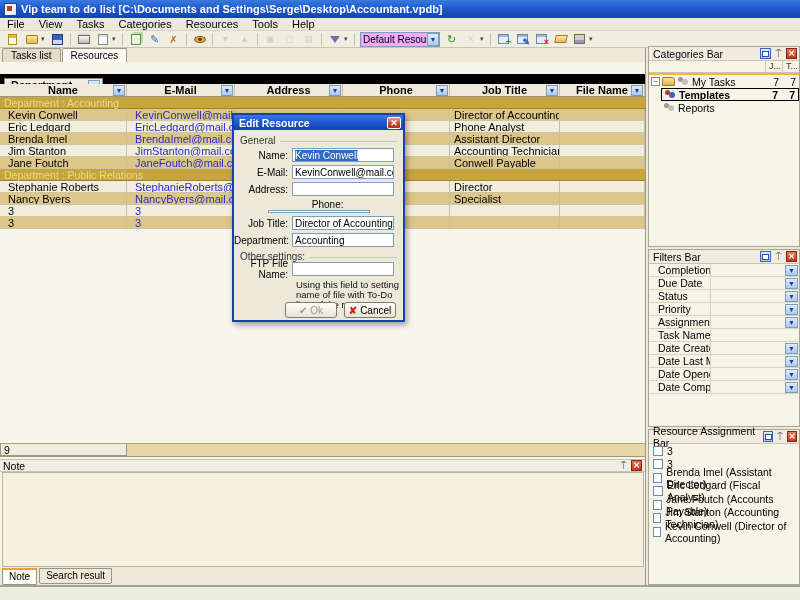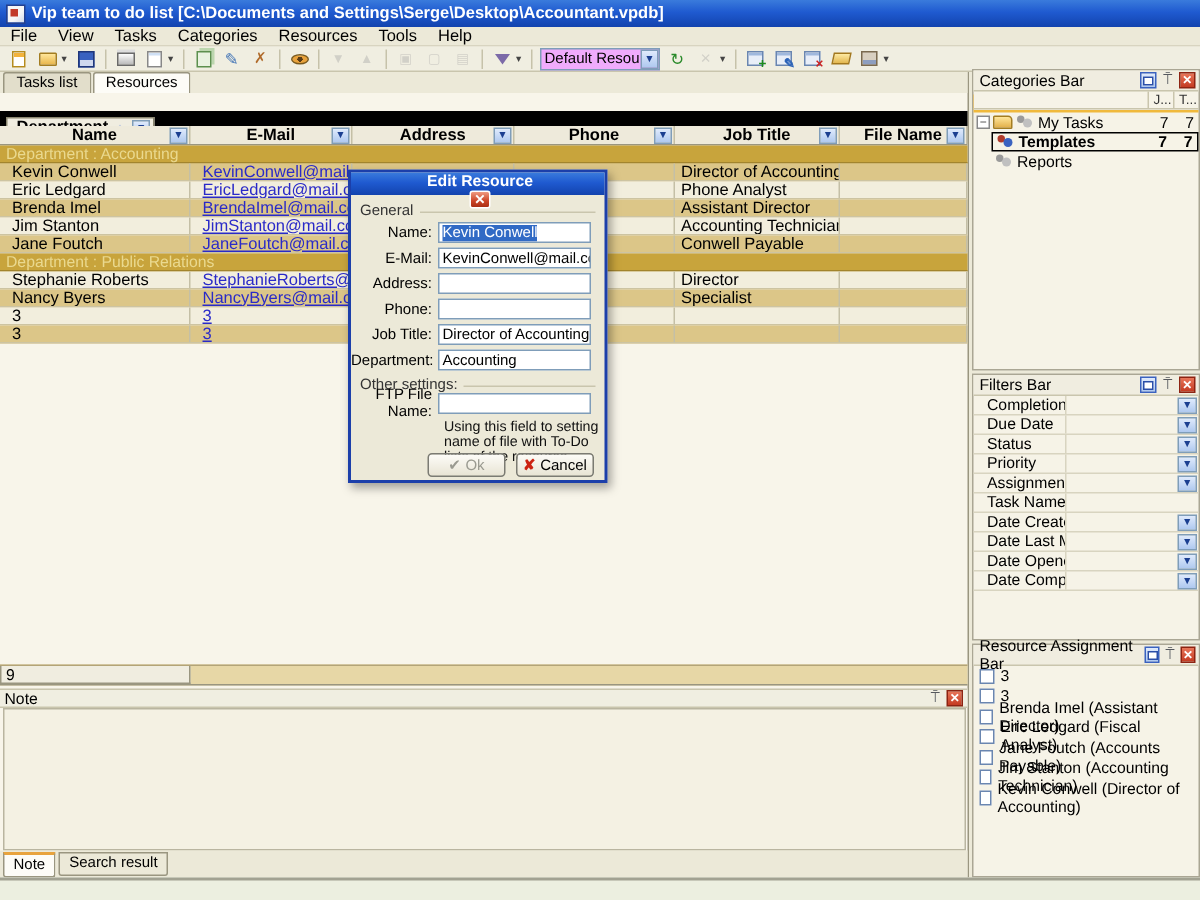--- a/index.html
+++ b/index.html
@@ -111,21 +111,21 @@
   .frow .lbl { width:62px; padding-left:9px; border-right:1px solid #d8d4c0; overflow:hidden; white-space:nowrap; }
   .frow .val { flex:1; display:flex; justify-content:flex-end; padding-right:1px; }
   .frow .dd2 { width:13px; height:11px; }
 
   
   .rrow { height:13.5px; display:flex; align-items:center; gap:4px; padding-left:4px; font-size:10.5px; }
   .cb { width:10px; height:10px; background:#fff; border:1px solid #6a86b0; }
 
   
   .dialog { position:absolute; left:232px; top:113px; width:173px; height:209px; background:#ece9d8; border:2px solid #1c3faa; box-shadow:2px 3px 6px rgba(0,0,0,.35); z-index:10; }
-  .dtitle { height:15px; background:linear-gradient(180deg,#3a7bdc 0%,#1f5ad0 45%,#1243ae 100%); color:#fff; font-weight:bold; font-size:10.5px; display:flex; align-items:center; padding:0 2px 0 5px;flex-direction:column; }
+  .dtitle { height:15px; background:linear-gradient(180deg,#3a7bdc 0%,#1f5ad0 45%,#1243ae 100%); color:#fff; font-weight:bold; font-size:10.5px; display:flex; align-items:center; padding:0 2px 0 5px; }
   .dtitle .sp { flex:1; }
   .dclose { width:14px; height:12px; background:linear-gradient(#ef9a80,#cc4426 60%,#aa2f14); border:1px solid #fff; border-radius:2px; color:#fff; font-size:9px; font-weight:bold; display:flex; align-items:center; justify-content:center; }
   .dsection { position:absolute; left:6px; right:6px; height:11px; font-size:10px; color:#333; display:flex; align-items:center; gap:4px; }
   .dsection::after { content:""; flex:1; height:1px; background:#c9c5ad; margin-top:2px; }
   .dfield { position:absolute; left:0; width:100%; height:14px; display:flex; align-items:center; }
   .dfield label { width:58px; text-align:right; font-size:10px; padding-right:4px; }
   .dfield .inp { width:102px; height:14px; background:#fff; border:1px solid #7f9db9; font-size:10px; padding:0 2px; display:flex; align-items:center; overflow:hidden; white-space:nowrap; }
   .inp .selected { background:#316ac5; color:#fff; }
   .dhelp { position:absolute; left:62px; width:105px; font-size:9.5px; line-height:10px; color:#111; }
   .dbtns { position:absolute; left:0; width:100%; display:flex; justify-content:flex-end; gap:7px; padding-right:7px; }
@@ -567,21 +567,21 @@
     <span class="inp">
         <span>KevinConwell@mail.com</span>
       </span>
   </div>
   <div class="dfield" style="top:67px;">
     <label>Address:</label>
     <span class="inp">
         <span></span>
       </span>
   </div>
-  <div class="dfield" style="top:84px;">
+  <div class="dfield" style="top:84px;flex-direction:column;">
     <label>Phone:</label>
     <span class="inp">
         <span></span>
       </span>
   </div>
   <div class="dfield" style="top:101px;">
     <label>Job Title:</label>
     <span class="inp">
         <span>Director of Accounting</span>
       </span>

